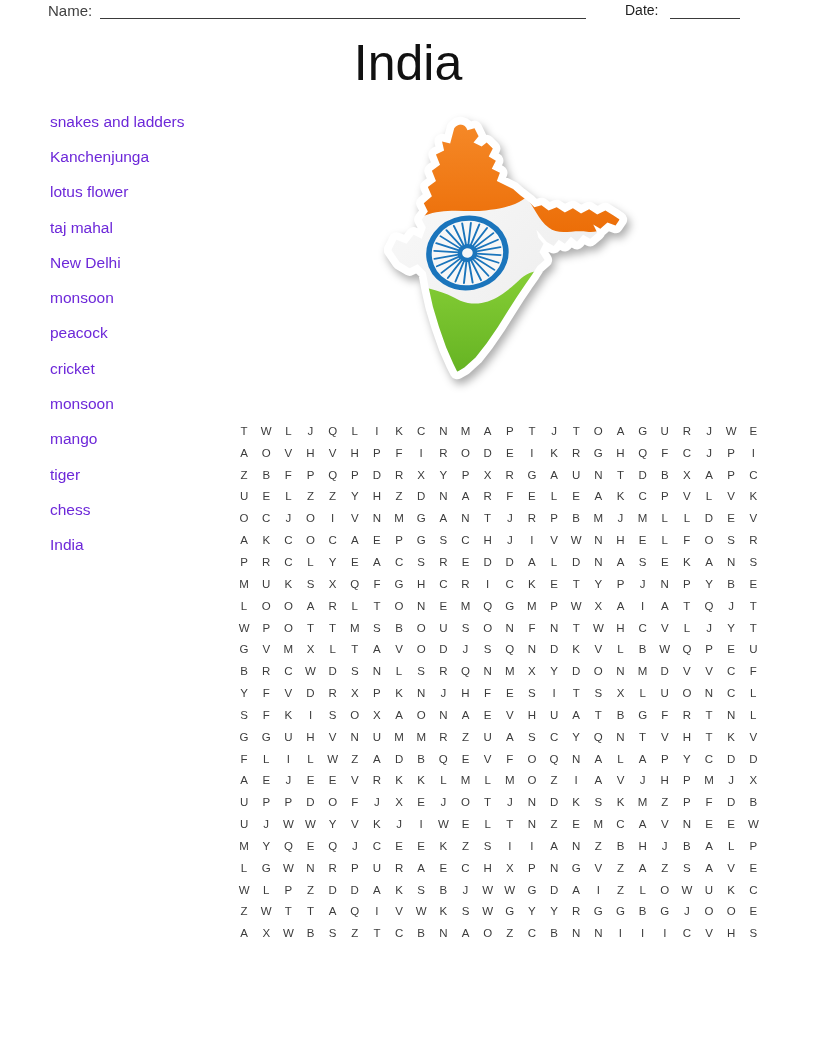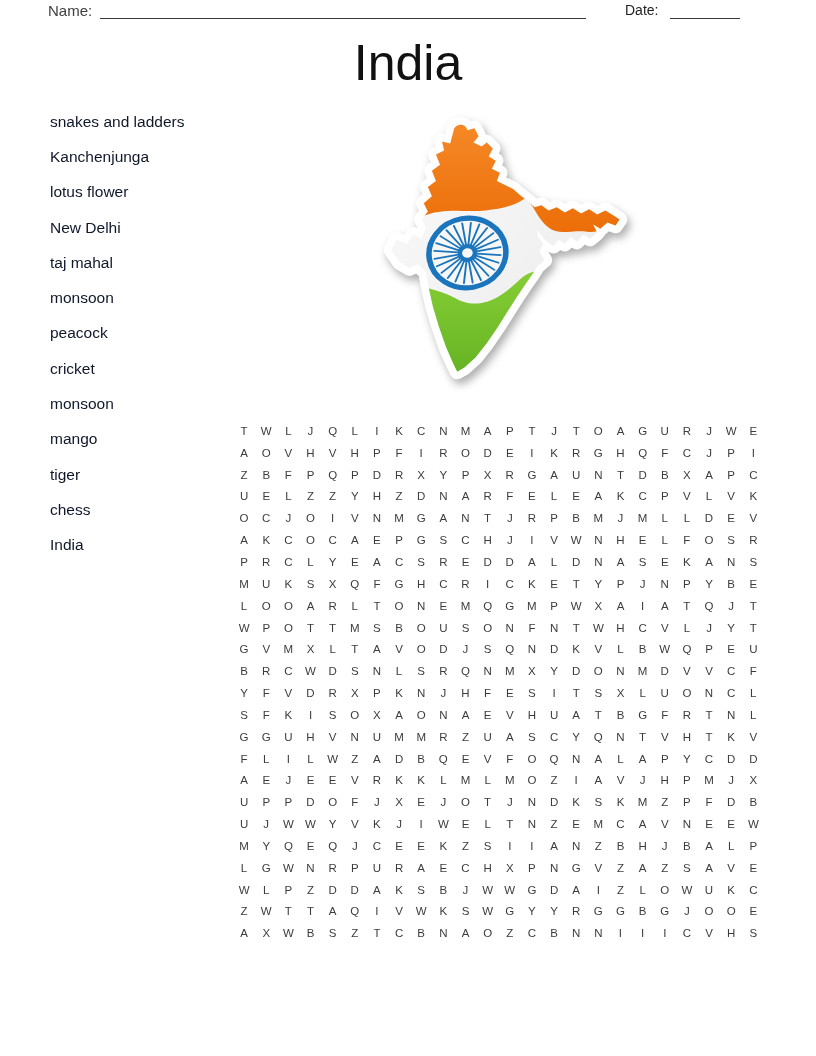--- a/index.html
+++ b/index.html
@@ -42,21 +42,21 @@
   }
 
   
   .word-list {
     position: absolute; left: 50px; top: 104px;
     list-style: none;
   }
   .word-list li {
     height: 35.3px;
     display: flex; align-items: center;
-    font-size: 15.5px; color: #0f172a;
+    font-size: 15.5px; color: #6d28d9;
     white-space: nowrap;
   }
 
   
   .letter-grid {
     position: absolute; left: 233px; top: 420px;
     display: grid;
     grid-template-columns: repeat(24, 22.15px);
     grid-auto-rows: 21.85px;
   }
@@ -84,22 +84,22 @@
   <div class="name-line"></div>
   <span class="date-label">Date:</span>
   <div class="date-line"></div>
 
   <div class="title">India</div>
 
   <ul class="word-list">
       <li>snakes and ladders</li>
       <li>Kanchenjunga</li>
       <li>lotus flower</li>
+      <li>taj mahal</li>
       <li>New Delhi</li>
-      <li>taj mahal</li>
       <li>monsoon</li>
       <li>peacock</li>
       <li>cricket</li>
       <li>monsoon</li>
       <li>mango</li>
       <li>tiger</li>
       <li>chess</li>
       <li>India</li>
     </ul>
 

